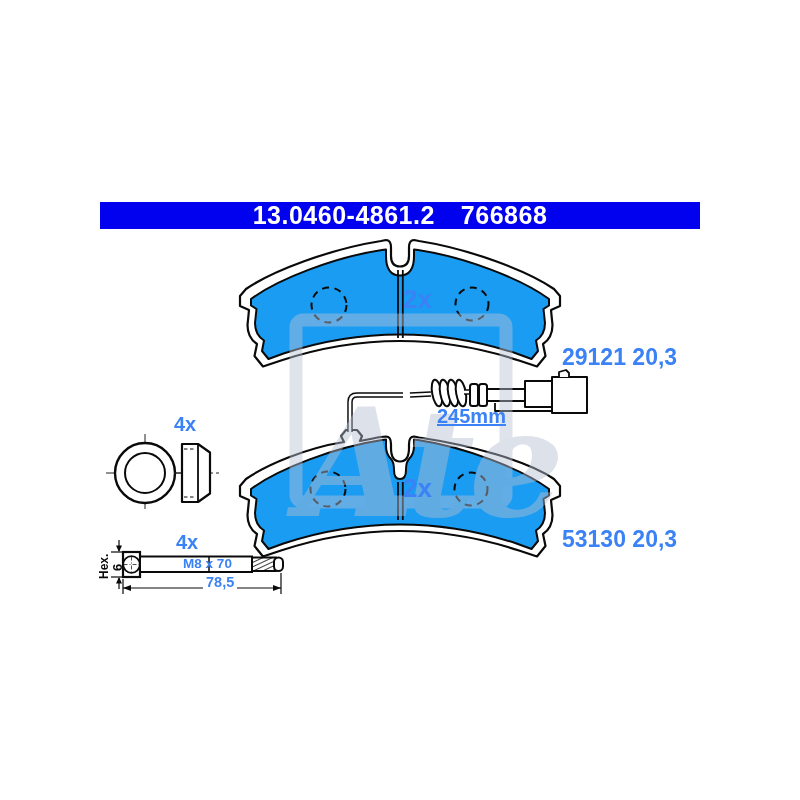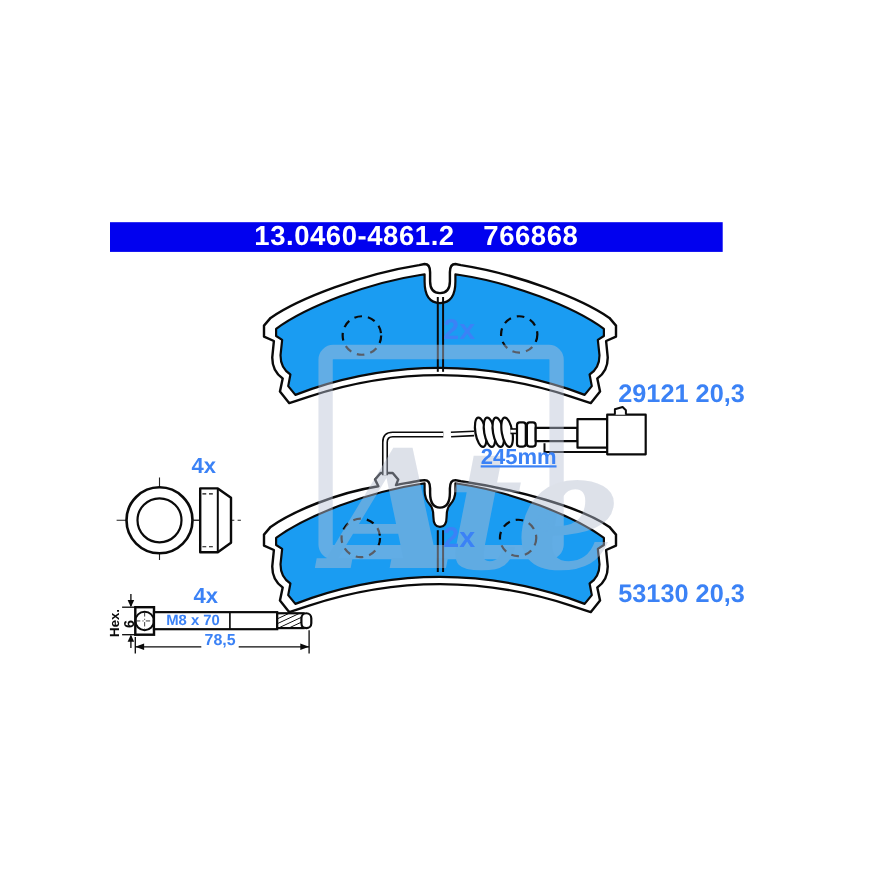--- a/index.html
+++ b/index.html
@@ -1,29 +1,29 @@
 <!DOCTYPE html>
 <html><head>
 <meta charset="utf-8">
 <style>
   html,body{margin:0;padding:0;background:#ffffff;}
   body{width:800px;height:800px;position:relative;font-family:"Liberation Sans",sans-serif;}
   .stage{position:absolute;left:0;top:0;width:800px;height:800px;}
   svg{position:absolute;left:0;top:0;}
   .label{position:absolute;color:#3b82f6;font-weight:bold;white-space:nowrap;}
-  .header-bar{position:absolute;left:100px;top:202px;width:557px;height:27px;background:#0101ef;
+  .header-bar{position:absolute;left:100px;top:202px;width:600px;height:27px;background:#0101ef;
     display:flex;align-items:center;justify-content:center;gap:26px;}
   .header-bar span{color:#ffffff;font-size:25px;font-weight:bold;letter-spacing:0.5px;}
   .qty{font-size:26px;}
   .wva{font-size:23px;}
   .mm{font-size:20px;}
   .paddim{font-size:20.5px;text-align:center;width:220px;}
   .kitqty{font-size:20px;}
-  .boltthread{font-size:13.5px;text-align:center;width:69px;height:16px;line-height:16px;}
-  .boltlen{font-size:14.5px;background:#ffffff;padding:0 3px;}
+  .boltthread{font-size:13.5px;text-align:center;width:69px;height:16px;line-height:16px;margin-left:32px;}
+  .boltlen{font-size:14.5px;background:#ffffff;padding:0 3px;margin-left:20px;}
 </style>
 </head>
 <body>
 
 <div class="stage">
 
   <svg width="800" height="800" viewBox="0 0 800 800">
     <defs>
       <pattern id="hatch" width="4" height="4" patternUnits="userSpaceOnUse" patternTransform="rotate(65)">
         <rect width="4" height="4" fill="#ffffff"></rect>

